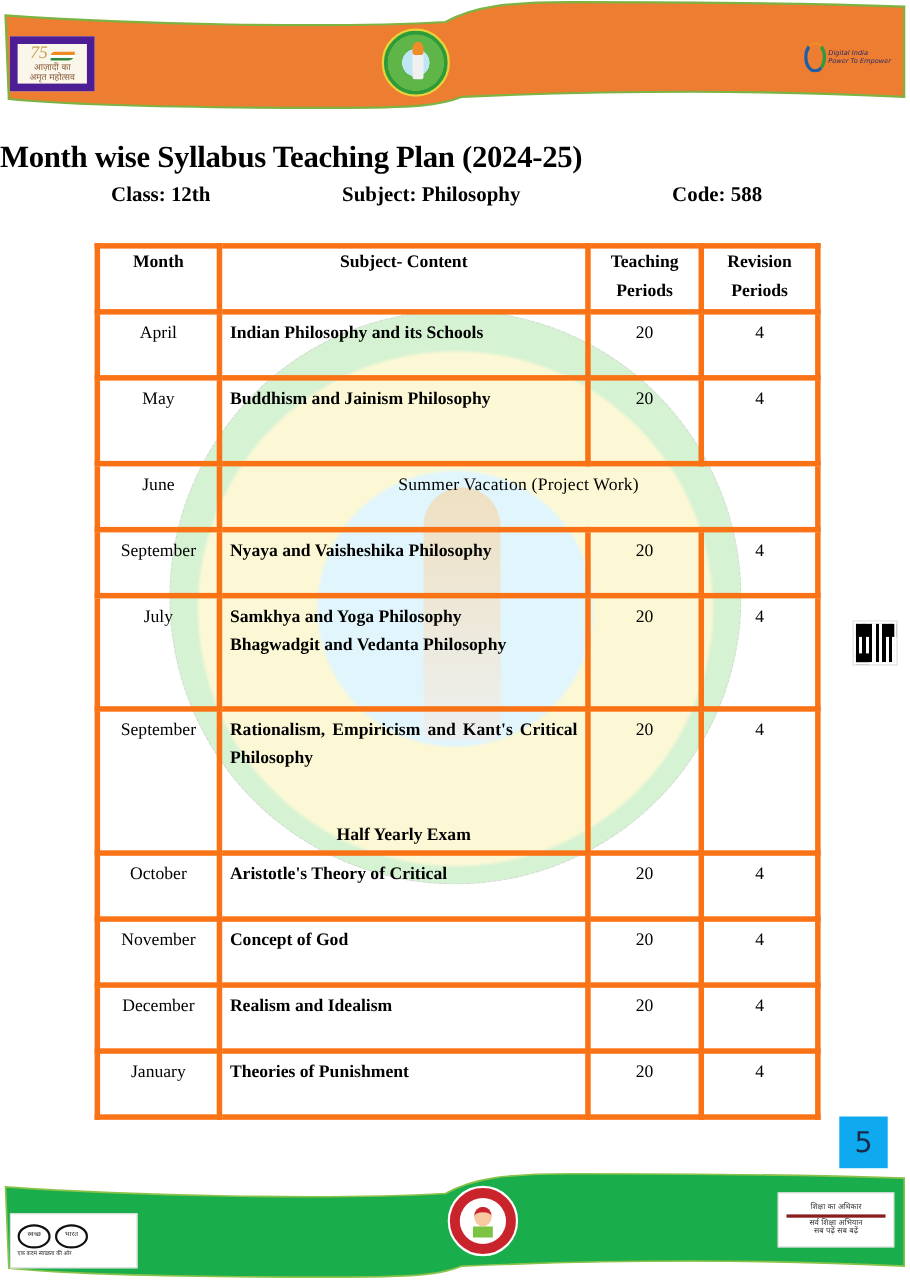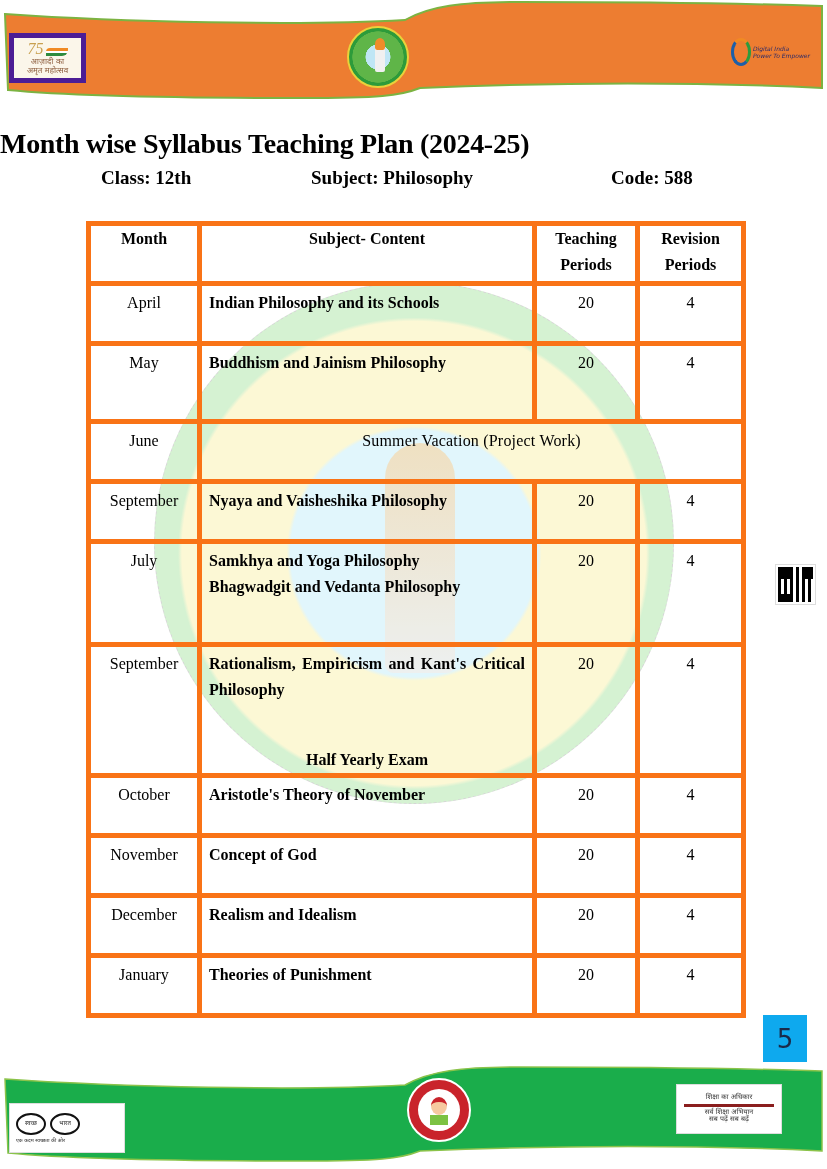--- a/index.html
+++ b/index.html
@@ -6,21 +6,21 @@
     html, body { width: 827px; height: 1169px; background: #ffffff; overflow: hidden; }
     body { position: relative; font-family: "Liberation Serif", "DejaVu Serif", serif; color: #000; }
 
     
     .band { position: absolute; left: 0; width: 827px; }
     .band svg { display: block; }
     .header-band { top: 0; height: 105px; }
     .footer-band { top: 1065px; height: 104px; }
 
     .logo-box {
-      position: absolute; background: #fbf6ea; border: 5px solid #4c1d95;
+      position: absolute; background: #fbf6ea; border: 7px solid #4c1d95;
       display: flex; flex-direction: column; align-items: center; justify-content: center;
       font-family: "DejaVu Sans", sans-serif; font-size: 8px; color: #8a5a3a; text-align: center; line-height: 1.1;
     }
     .azadi-logo { left: 9px; top: 33px; width: 77px; height: 50px; }
     .azadi-logo .big { font-family: "Liberation Serif", serif; font-size: 16px; color: #c8a050; font-style: italic; }
     .azadi-logo .flag { display: inline-block; width: 22px; height: 8px; margin-left: 2px;
       background: linear-gradient(#f08a24 0 33%, #ffffff 33% 66%, #2e8b3e 66% 100%); border-radius: 4px 0 6px 0; vertical-align: middle; }
 
     .board-seal {
       position: absolute; left: 347px; top: 26px; width: 62px; height: 62px; border-radius: 50%;
@@ -88,21 +88,21 @@
     .swachh-logo .glasses { display: flex; gap: 4px; }
     .swachh-logo .lens { width: 30px; height: 22px; border: 2px solid #111; border-radius: 50%; font-size: 6px; display: flex; align-items: center; justify-content: center; }
     .swachh-logo .tag { font-size: 5px; margin-top: 3px; }
 
     .beti-seal { position: absolute; left: 407px; top: 1078px; width: 64px; height: 64px; border-radius: 50%;
       background: #c9232b; border: 2px solid #ffffff; display: flex; align-items: center; justify-content: center; }
     .beti-seal .inner { width: 42px; height: 42px; border-radius: 50%; background: #fff; position: relative; }
     .beti-seal .face { position: absolute; left: 13px; top: 8px; width: 16px; height: 18px; border-radius: 50%; background: #f6c9a0; border-top: 5px solid #c9232b; }
     .beti-seal .book { position: absolute; left: 12px; top: 26px; width: 18px; height: 10px; background: #7cc243; }
 
-    .rte-logo { left: 676px; top: 1084px; width: 106px; height: 50px; background: #fff; color: #333; font-size: 7px; border: 1px solid #ddd; }
+    .rte-logo { left: 707px; top: 1084px; width: 106px; height: 50px; background: #fff; color: #333; font-size: 7px; border: 1px solid #ddd; }
     .rte-logo .bar { width: 90px; height: 3px; background: #8a1e1e; margin: 2px 0; }
   </style>
 </head>
 <body>
 
 <div class="band header-band">
   <svg width="827" height="105" viewBox="0 0 827 105">
     <path d="M5,14 C120,22 300,26 405,20 C430,6 460,2 520,2 C650,2 760,4 822,6 L822,88 C700,82 560,82 420,88 C400,96 380,98 300,98 C160,98 60,95 8,90 Z" fill="#ed7d31" stroke="#7cb342" stroke-width="2"></path>
   </svg>
 </div>
@@ -184,21 +184,21 @@
     <td class="month">September</td>
     <td class="content">
       <span>Rationalism, Empiricism and Kant's Critical Philosophy</span>
       <span class="exam">Half Yearly Exam</span>
     </td>
     <td class="num">20</td>
     <td class="num">4</td>
   </tr>
   <tr style="height:60px">
     <td class="month">October</td>
-    <td class="content">Aristotle's Theory of November</td>
+    <td class="content">Aristotle's Theory of Critical</td>
     <td class="num">20</td>
     <td class="num">4</td>
   </tr>
   <tr style="height:60px">
     <td class="month">November</td>
     <td class="content">Concept of God</td>
     <td class="num">20</td>
     <td class="num">4</td>
   </tr>
   <tr style="height:60px">

